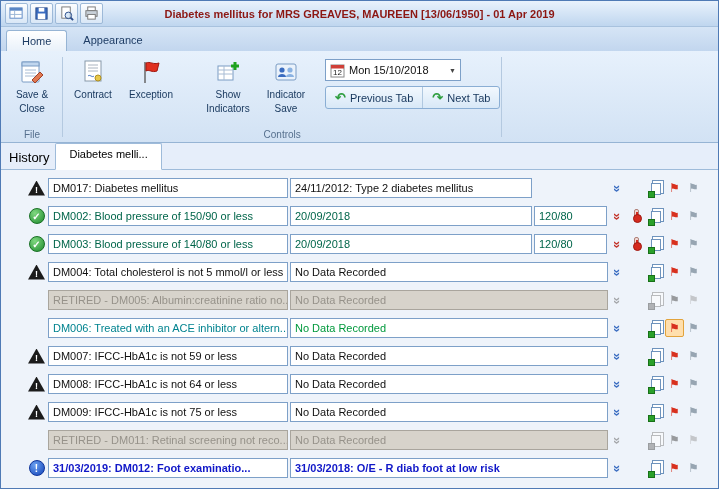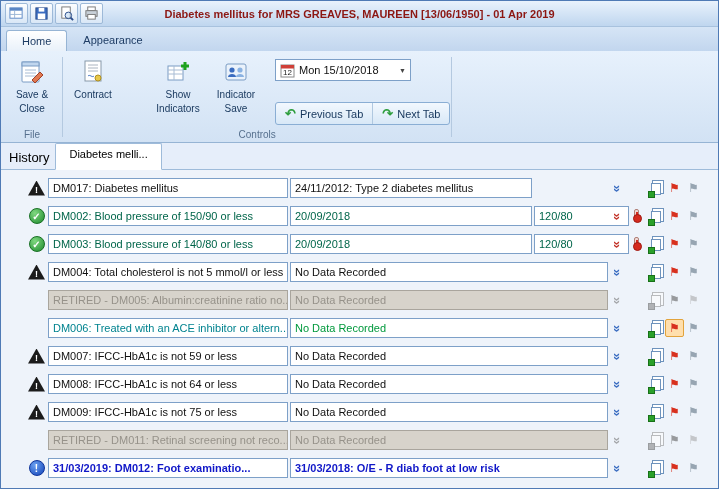--- a/index.html
+++ b/index.html
@@ -20,43 +20,43 @@
   .rtab.active{background:linear-gradient(#ffffff,#e9f1fa);border:1px solid #96b4d4;border-bottom:none;border-radius:3px 3px 0 0}
 
   
   .ribbon{flex:0 0 92px;background:linear-gradient(#e7f1fc,#d2e2f4);border-bottom:1px solid #96b4d4;display:flex;padding:1px 2px 0}
   .rgroup{display:flex;flex-direction:column}
   .rgroup-items{flex:1;display:flex;align-items:flex-start;padding-top:3px}
   .rgroup-label{font-size:10px;color:#56708e;text-align:center;padding:1px 0 2px}
   .vsep{flex:0 0 1px;width:1px;margin:5px 1px;background:#b4c9e0}
   .bigbtn{width:56px;min-height:66px;margin:0 1px;display:flex;flex-direction:column;align-items:center;gap:3px;padding:3px 1px 1px;font-size:10px;color:#16365c;text-align:center;border:1px solid transparent;border-radius:2px}
   .biglabel{line-height:14px}
-  .gap-l{margin-left:28px}
-  .ctrl-col{display:flex;flex-direction:column;margin:4px 0 0 10px;gap:21px}
+  .gap-l{margin-left:20px}
+  .ctrl-col{display:flex;flex-direction:column;margin:4px 0 0 10px;gap:5px}
   .datebox{display:flex;align-items:center;gap:4px;width:136px;height:22px;background:#fff;border:1px solid #7da0c8;padding:0 4px;font-size:11px;color:#111}
   .dd{margin-left:auto;font-size:7px;color:#444}
   .navwrap{display:flex;border:1px solid #8aaed4;border-radius:3px;background:linear-gradient(#f2f8fe,#d8e8f7);width:fit-content}
   .navbtn{display:flex;align-items:center;gap:4px;padding:2px 9px;font-size:11px;color:#16365c;height:21px}
   .navbtn+.navbtn{border-left:1px solid #b0c8e0}
   .garr{color:#2f9e3f;font-weight:bold;font-size:13px;line-height:13px}
 
   
   .content{flex:1;display:flex;flex-direction:column;background:#eef3fa}
   .histstrip{flex:0 0 25px;display:flex;align-items:flex-end;padding-left:2px;border-bottom:1px solid #9ebbda;background:#e6eefa}
   .hist-tab{font-size:13px;font-weight:normal;color:#000;padding:4px 6px 4px}
   .page-tab{font-size:11px;color:#000;background:#fff;border:1px solid #9ebbda;border-bottom:1px solid #fff;margin-bottom:-1px;padding:4px 13px 9px;border-radius:2px 2px 0 0}
   .rows{flex:1;padding-top:8px}
 
   .row{position:relative;height:20px;margin-bottom:8px}
   .st{position:absolute;left:27px;top:2px;width:17px;height:16px;display:flex;align-items:center;justify-content:center}
   .cell{position:absolute;top:0;height:20px;background:#fff;border:1px solid #7da0c8;font-size:11px;line-height:18px;padding:0 4px;white-space:nowrap;overflow:hidden;color:#111}
   .c1{left:47px;width:240px}
   .c2{left:289px;width:242px}
   .c2.wide{width:318px}
-  .c3{left:533px;width:95px}
+  .c3{left:533px;width:73px}
   .icons{position:absolute;left:607px;top:1px;display:flex}
   .slot{width:19px;height:18px;display:flex;align-items:center;justify-content:center}
   .slot.hl{background:#ffdfad;border:1px solid #e2a33c;border-radius:2px}
 
   
   .tri{position:relative;display:block;width:17px;height:15px;background:#1b1b1b;clip-path:polygon(50% 0,100% 100%,0 100%)}
   .tri .tm{position:absolute;left:0;right:0;top:4px;text-align:center;font-size:9px;font-weight:bold;color:#fff;line-height:10px}
   .ball{display:flex;align-items:center;justify-content:center;width:16px;height:16px;border-radius:50%;font-size:10px;font-weight:bold;color:#fff}
   .ball.ok{background:radial-gradient(circle at 35% 30%,#80d880,#1d8a2d);border:1px solid #166f22}
   .ball.info{background:radial-gradient(circle at 35% 30%,#6aa0f0,#1243b8);border:1px solid #0d339a}
@@ -150,20 +150,27 @@
         <div class="bigbtn">
           <svg width="26" height="26" viewBox="0 0 26 26">
             <rect x="5" y="2" width="16" height="20" fill="#fff" stroke="#8899aa"></rect>
             <line x1="8" y1="6" x2="18" y2="6" stroke="#aab4c0"></line>
             <line x1="8" y1="9" x2="18" y2="9" stroke="#aab4c0"></line>
             <line x1="8" y1="12" x2="18" y2="12" stroke="#aab4c0"></line>
             <path d="M8 17 c2 -2 4 2 6 0" stroke="#3a6cc0" fill="none"></path>
             <circle cx="18" cy="19" r="3" fill="#e8c84a" stroke="#b09020"></circle>
           </svg>
           <span class="biglabel">Contract</span>
+        </div>
+        <div class="bigbtn">
+          <svg width="26" height="26" viewBox="0 0 26 26">
+            <line x1="7" y1="3" x2="7" y2="24" stroke="#666" stroke-width="1.5"></line>
+            <path d="M8 4 C12 2 15 6 21 4 L19 12 C14 14 11 10 8 12 Z" fill="#e03020" stroke="#a01810"></path>
+          </svg>
+          <span class="biglabel">Exception</span>
         </div>
         <div class="bigbtn gap-l">
           <svg width="26" height="26" viewBox="0 0 26 26">
             <rect x="3" y="7" width="15" height="14" fill="#fff" stroke="#7a9cc4"></rect>
             <line x1="3" y1="11" x2="18" y2="11" stroke="#a8bcd4"></line>
             <line x1="3" y1="15" x2="18" y2="15" stroke="#a8bcd4"></line>
             <line x1="9" y1="7" x2="9" y2="21" stroke="#a8bcd4"></line>
             <path d="M20 3 v8 M16 7 h8" stroke="#1ea21e" stroke-width="3"></path>
           </svg>
           <span class="biglabel">Show Indicators</span>

